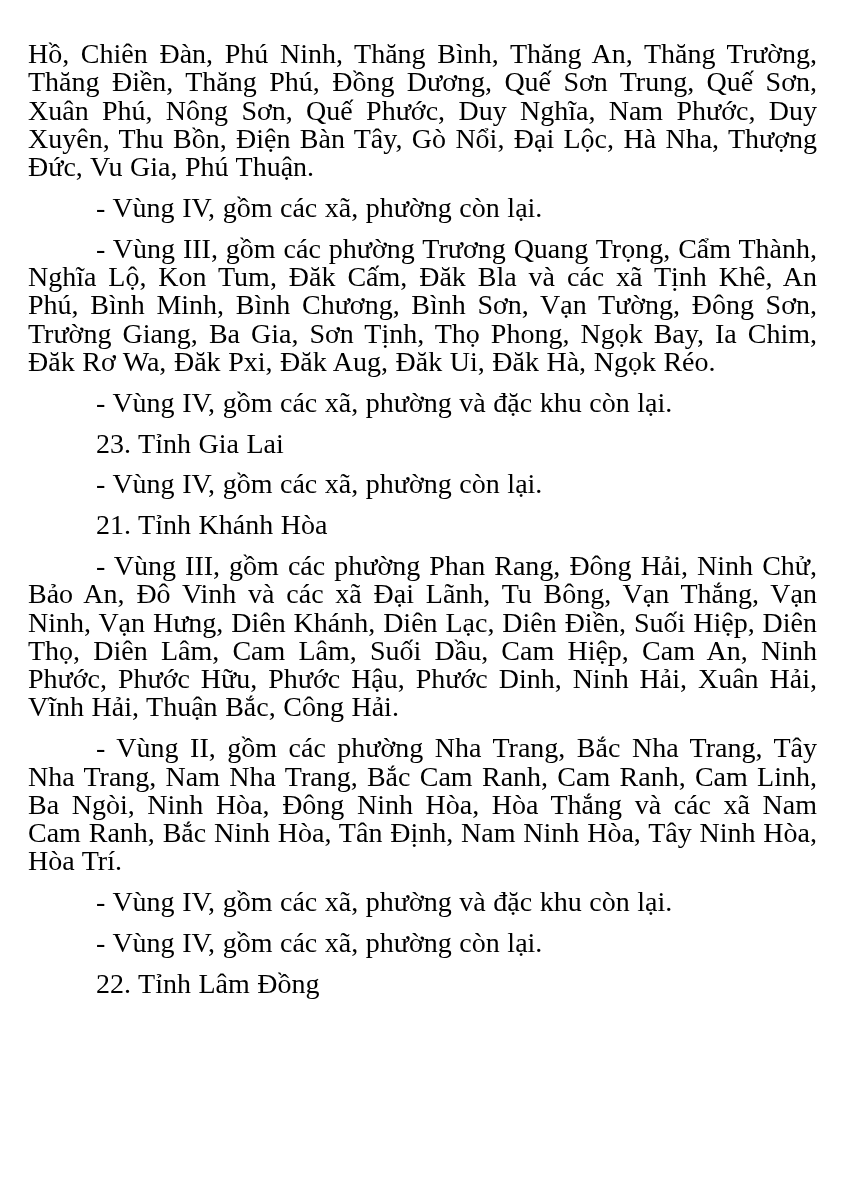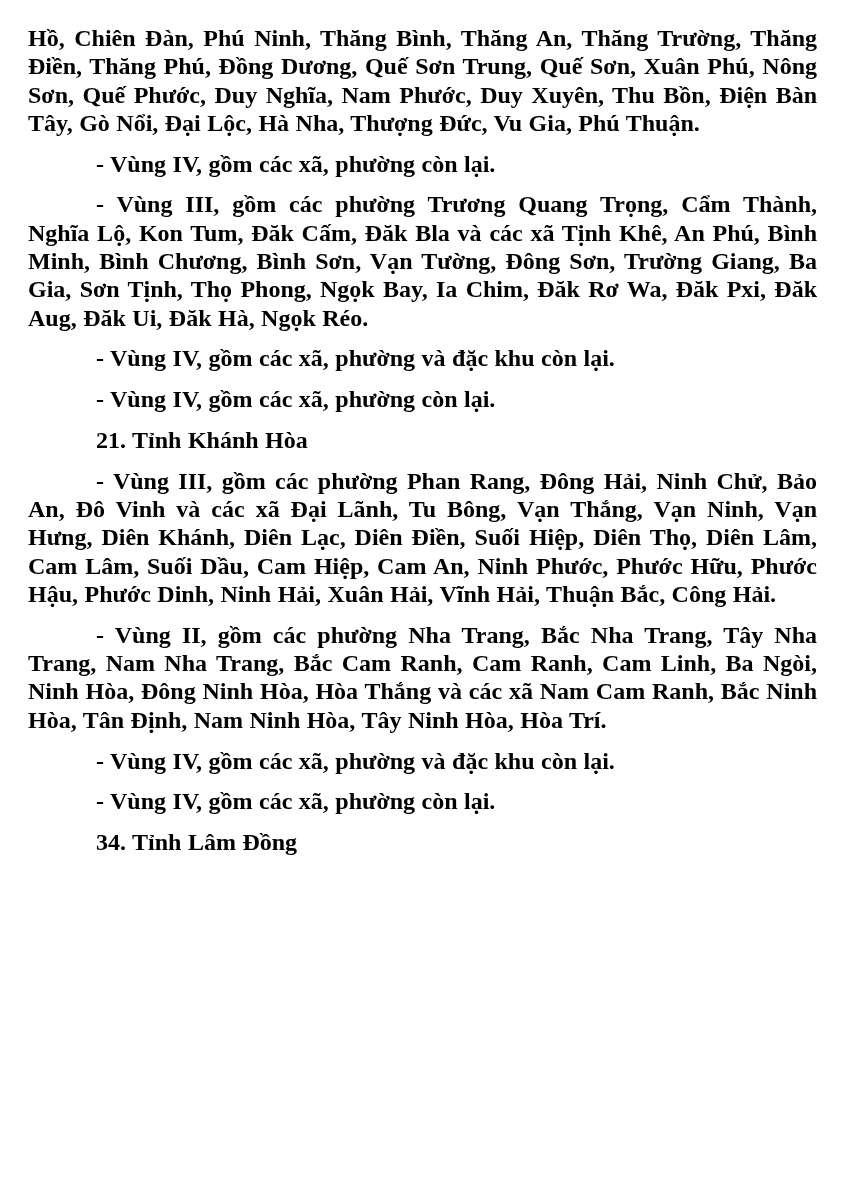--- a/index.html
+++ b/index.html
@@ -15,47 +15,47 @@
   .page {
     width: 841px;
     height: 1200px;
     background: #ffffff;
     color: #000000;
     box-sizing: border-box;
   }
   .doc-body {
     box-sizing: border-box;
     width: 100%;
-    padding: 24px 24px 0 28px;
+    padding: 40px 24px 0 28px;
     font-family: "Liberation Serif", "DejaVu Serif", serif;
-    font-size: 24px;
+    font-size: 28px;
     line-height: 28.3px;
     text-align: justify;
     color: #000000;
-    font-weight: bold;
   }
   p.para {
     margin: 0 0 12.5px 0;
     text-indent: 68px;
     word-spacing: 0.02em;
   }
   p.body-continuation {
     text-indent: 0;
   }
 </style>
 </head>
 <body>
 
 <div class="page">
   <div class="doc-body" id="doc-body">
       <p class="para body-continuation">Hồ, Chiên Đàn, Phú Ninh, Thăng Bình, Thăng An, Thăng Trường, Thăng Điền, Thăng Phú, Đồng Dương, Quế Sơn Trung, Quế Sơn, Xuân Phú, Nông Sơn, Quế Phước, Duy Nghĩa, Nam Phước, Duy Xuyên, Thu Bồn, Điện Bàn Tây, Gò Nổi, Đại Lộc, Hà Nha, Thượng Đức, Vu Gia, Phú Thuận.</p>
       <p class="para list-item">- Vùng IV, gồm các xã, phường còn lại.</p>
       <p class="para list-item">- Vùng III, gồm các phường Trương Quang Trọng, Cẩm Thành, Nghĩa Lộ, Kon Tum, Đăk Cấm, Đăk Bla và các xã Tịnh Khê, An Phú, Bình Minh, Bình Chương, Bình Sơn, Vạn Tường, Đông Sơn, Trường Giang, Ba Gia, Sơn Tịnh, Thọ Phong, Ngọk Bay, Ia Chim, Đăk Rơ Wa, Đăk Pxi, Đăk Aug, Đăk Ui, Đăk Hà, Ngọk Réo.</p>
       <p class="para list-item">- Vùng IV, gồm các xã, phường và đặc khu còn lại.</p>
+      <p class="para heading">23. Tỉnh Gia Lai</p>
       <p class="para list-item">- Vùng IV, gồm các xã, phường còn lại.</p>
       <p class="para heading">21. Tỉnh Khánh Hòa</p>
       <p class="para list-item">- Vùng III, gồm các phường Phan Rang, Đông Hải, Ninh Chử, Bảo An, Đô Vinh và các xã Đại Lãnh, Tu Bông, Vạn Thắng, Vạn Ninh, Vạn Hưng, Diên Khánh, Diên Lạc, Diên Điền, Suối Hiệp, Diên Thọ, Diên Lâm, Cam Lâm, Suối Dầu, Cam Hiệp, Cam An, Ninh Phước, Phước Hữu, Phước Hậu, Phước Dinh, Ninh Hải, Xuân Hải, Vĩnh Hải, Thuận Bắc, Công Hải.</p>
       <p class="para list-item">- Vùng II, gồm các phường Nha Trang, Bắc Nha Trang, Tây Nha Trang, Nam Nha Trang, Bắc Cam Ranh, Cam Ranh, Cam Linh, Ba Ngòi, Ninh Hòa, Đông Ninh Hòa, Hòa Thắng và các xã Nam Cam Ranh, Bắc Ninh Hòa, Tân Định, Nam Ninh Hòa, Tây Ninh Hòa, Hòa Trí.</p>
       <p class="para list-item">- Vùng IV, gồm các xã, phường và đặc khu còn lại.</p>
       <p class="para list-item">- Vùng IV, gồm các xã, phường còn lại.</p>
-      <p class="para heading">34. Tỉnh Lâm Đồng</p>
+      <p class="para heading">22. Tỉnh Lâm Đồng</p>
     </div>
 </div>
 
 </body></html>

